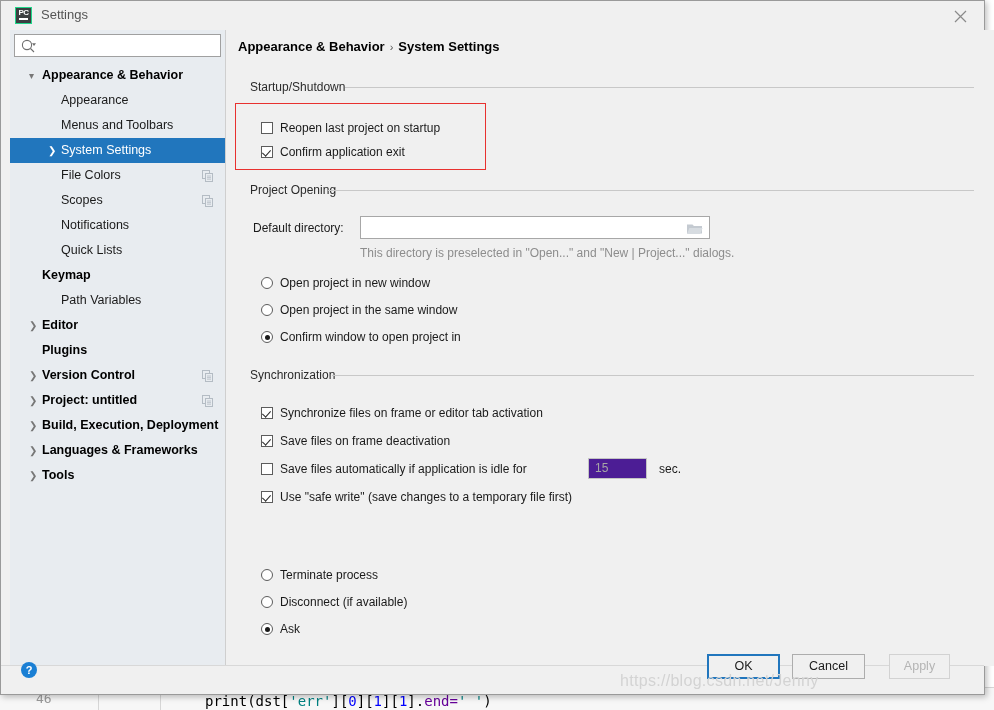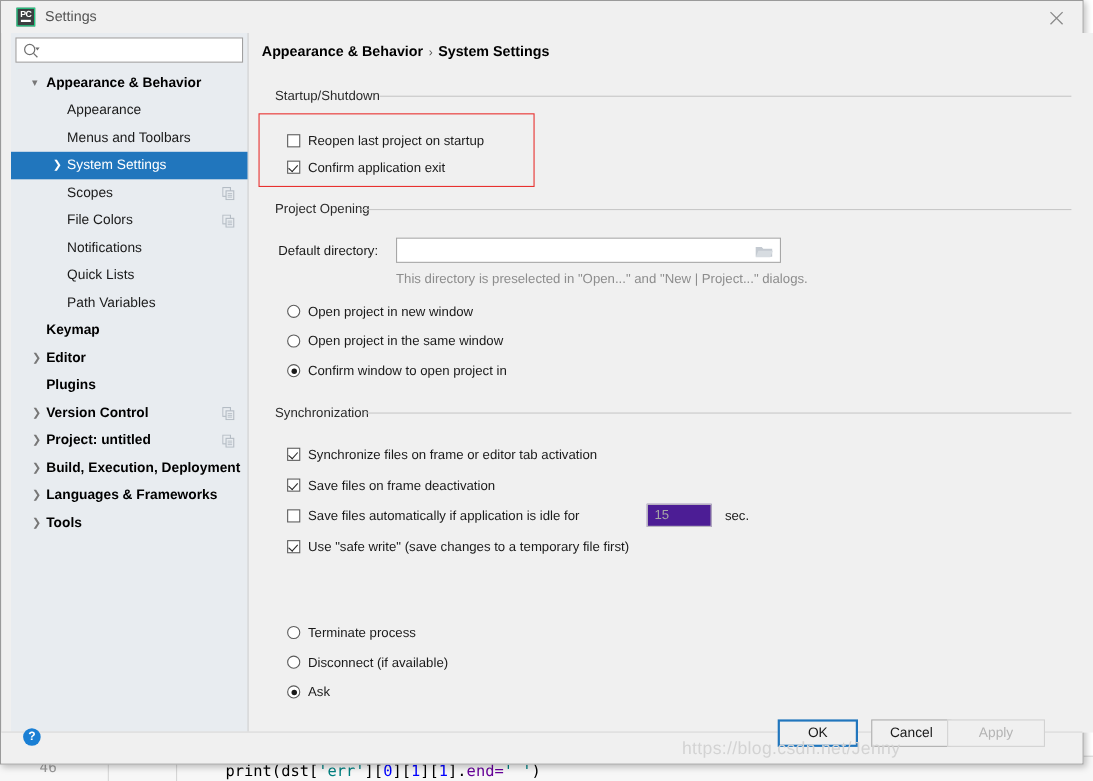--- a/index.html
+++ b/index.html
@@ -98,21 +98,21 @@
   
   #footer{position:absolute;left:0;bottom:0;width:983px;height:28px;background:#f0f0f0;
     border-top:1px solid #d8d8d8;}
   #help-btn{position:absolute;left:20px;top:-4px;width:16px;height:16px;border-radius:50%;
     background:#1a7fd4;color:#ffffff;font-size:11px;font-weight:bold;line-height:16px;text-align:center;cursor:default;}
   .dlg-btn{position:absolute;top:-12px;height:25px;background:#f0f0f0;border:1px solid #adadad;
     box-sizing:border-box;font-family:"Liberation Sans",sans-serif;font-size:12.5px;color:#1a1a1a;
     text-align:center;line-height:23px;cursor:default;}
   #ok-btn{right:204px;width:73px;border:2px solid #2176bd;line-height:21px;}
   #cancel-btn{right:119px;width:73px;}
-  #apply-btn{right:34px;width:89px;color:#b4b4b4;border-color:#d2d2d2;}
+  #apply-btn{right:34px;width:61px;color:#b4b4b4;border-color:#d2d2d2;}
 
   #watermark{position:absolute;left:620px;top:672px;font-size:16px;color:#d3d3d3;
     letter-spacing:0.3px;white-space:nowrap;pointer-events:none;}
 </style>
 </head>
 <body>
 
 <div id="editor-bg">
   <div id="editor-gutter"></div>
   <div id="editor-vline1"></div>
@@ -154,46 +154,46 @@
           <span class="tree-label">Appearance</span>
         </div>
         <div class="tree-row lvl1">
           <span class="tree-label">Menus and Toolbars</span>
         </div>
         <div class="tree-row lvl1 selected">
           <span class="arrow">❯</span>
           <span class="tree-label">System Settings</span>
         </div>
         <div class="tree-row lvl1">
+          <span class="tree-label">File Colors</span>
+          <svg class="copy-icon" width="12" height="12" viewBox="0 0 12 12">
+            <rect x="0.5" y="0.5" width="7" height="8" fill="none" stroke="#b4bcc4"></rect>
+            <rect x="3.5" y="3.5" width="7" height="8" fill="#e8ecf0" stroke="#b4bcc4"></rect>
+            <path d="M5 6 h4 M5 7.6 h4 M5 9.2 h4" stroke="#b4bcc4" stroke-width="0.8"></path>
+          </svg>
+        </div>
+        <div class="tree-row lvl1">
           <span class="tree-label">Scopes</span>
           <svg class="copy-icon" width="12" height="12" viewBox="0 0 12 12">
             <rect x="0.5" y="0.5" width="7" height="8" fill="none" stroke="#b4bcc4"></rect>
             <rect x="3.5" y="3.5" width="7" height="8" fill="#e8ecf0" stroke="#b4bcc4"></rect>
             <path d="M5 6 h4 M5 7.6 h4 M5 9.2 h4" stroke="#b4bcc4" stroke-width="0.8"></path>
           </svg>
         </div>
         <div class="tree-row lvl1">
-          <span class="tree-label">File Colors</span>
-          <svg class="copy-icon" width="12" height="12" viewBox="0 0 12 12">
-            <rect x="0.5" y="0.5" width="7" height="8" fill="none" stroke="#b4bcc4"></rect>
-            <rect x="3.5" y="3.5" width="7" height="8" fill="#e8ecf0" stroke="#b4bcc4"></rect>
-            <path d="M5 6 h4 M5 7.6 h4 M5 9.2 h4" stroke="#b4bcc4" stroke-width="0.8"></path>
-          </svg>
-        </div>
-        <div class="tree-row lvl1">
           <span class="tree-label">Notifications</span>
         </div>
         <div class="tree-row lvl1">
           <span class="tree-label">Quick Lists</span>
         </div>
+        <div class="tree-row lvl0">
+          <span class="tree-label">Keymap</span>
+        </div>
         <div class="tree-row lvl1">
           <span class="tree-label">Path Variables</span>
-        </div>
-        <div class="tree-row lvl0">
-          <span class="tree-label">Keymap</span>
         </div>
         <div class="tree-row lvl0">
           <span class="arrow">❯</span>
           <span class="tree-label">Editor</span>
         </div>
         <div class="tree-row lvl0">
           <span class="tree-label">Plugins</span>
         </div>
         <div class="tree-row lvl0">
           <span class="arrow">❯</span>

